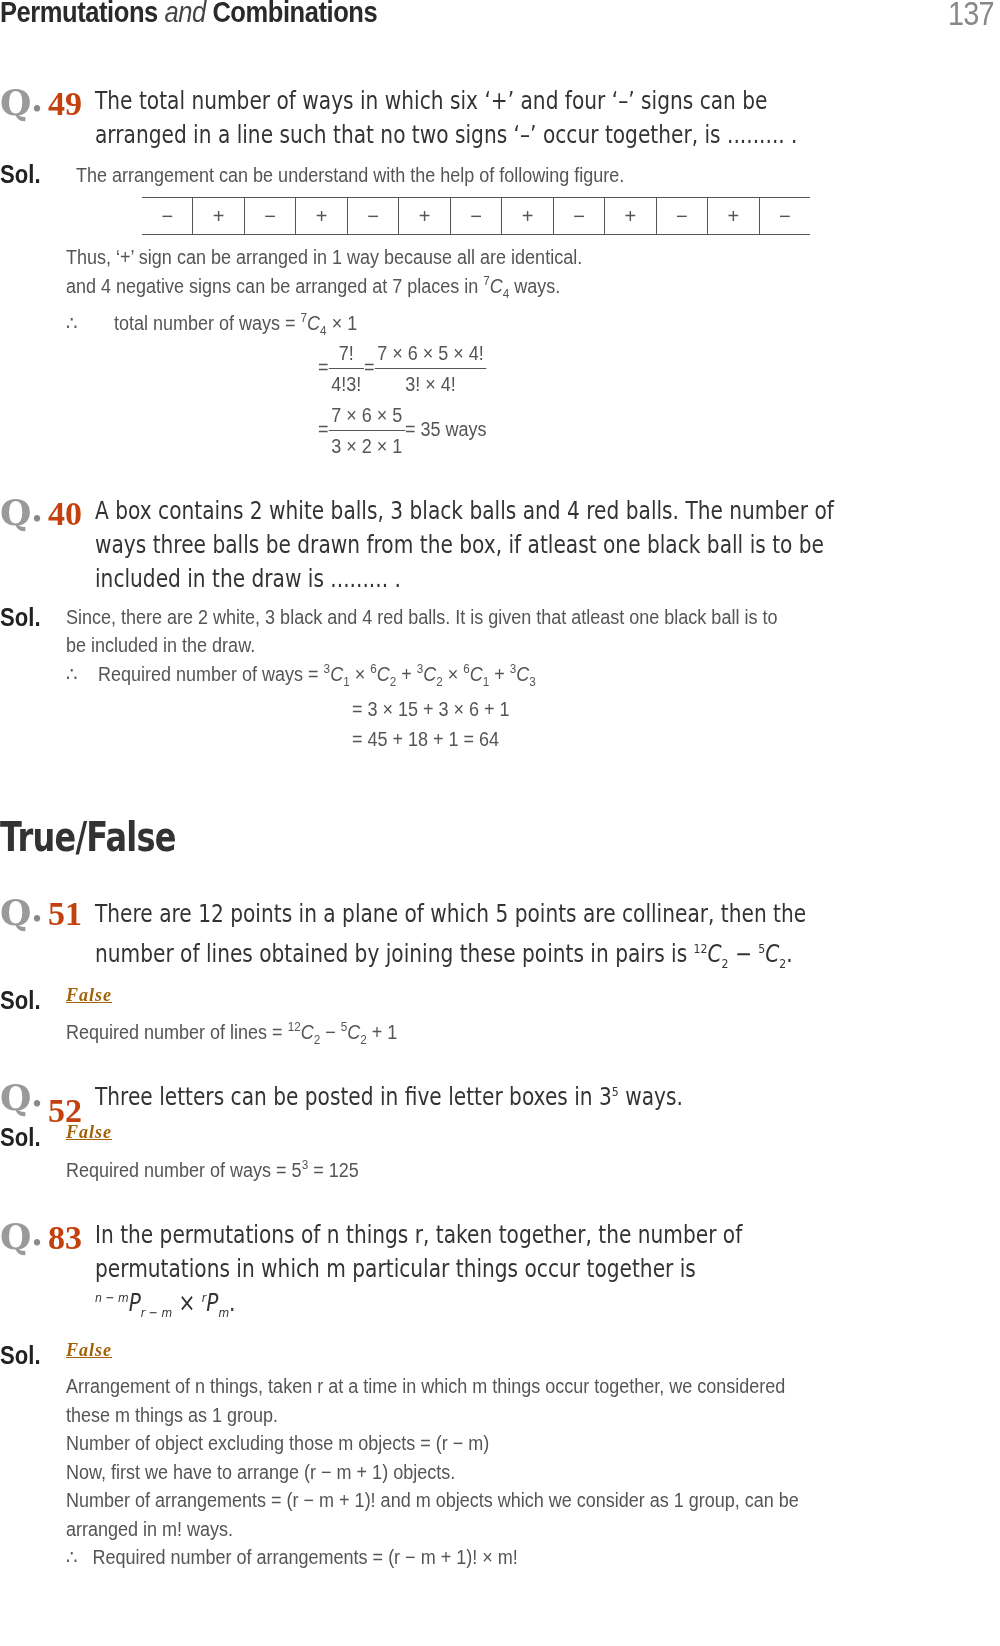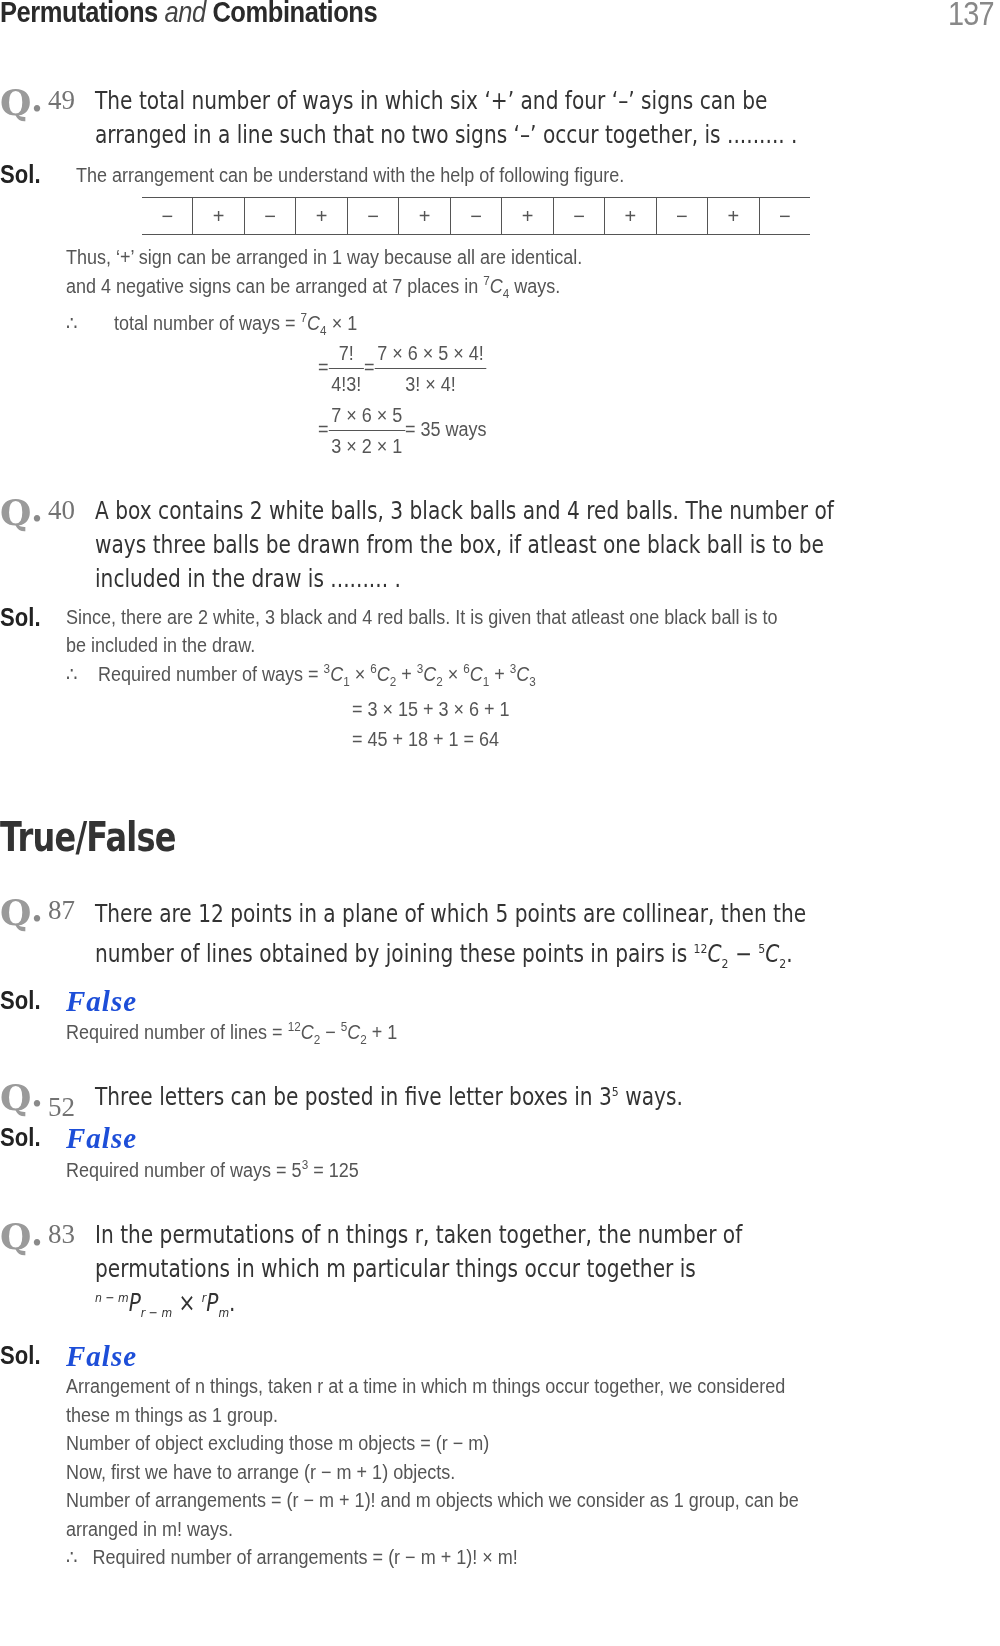--- a/index.html
+++ b/index.html
@@ -3,25 +3,25 @@
 <meta charset="utf-8">
 <style>
   html, body { margin:0; padding:0; background:#fff; }
   body { width:1000px; height:1646px; position:relative; overflow:hidden; color:#333; font-family:"Liberation Sans", sans-serif; }
   .abs { position:absolute; }
   .hdr-title { left:0; top:-4px; font-family:"Liberation Sans", sans-serif; font-size:29px; font-weight:bold; color:#2a2a2a; letter-spacing:-0.5px; transform:scaleX(0.88); transform-origin:left; white-space:nowrap; }
   .hdr-title .and { font-weight:normal; font-style:italic; color:#444; }
   .page-num { right:6px; top:-6px; font-size:34px; color:#888; font-weight:normal; transform:scaleX(0.85); transform-origin:right; letter-spacing:-1px; }
   .qmark { font-family:"DejaVu Serif", serif; font-weight:bold; font-size:36px; color:#9a9a9a; line-height:1; }
   .qmark .dot { font-size:18px; color:#8a8a8a; }
-  .qnum { font-family:"Liberation Serif", serif; font-weight:normal; font-size:27px; color:#737373; }
+  .qnum { font-family:"Liberation Serif", serif; font-weight:bold; font-size:34px; color:#c2410c; }
   .qtext { font-family:"DejaVu Sans", sans-serif; font-size:24px; color:#333; line-height:34px; transform:scaleX(0.84); transform-origin:left top; }
   .sol { font-family:"Liberation Sans", sans-serif; font-weight:bold; font-size:26px; color:#222; transform:scaleX(0.85); transform-origin:left; }
   .stext { font-family:"Liberation Sans", sans-serif; font-size:20px; color:#555; line-height:28px; white-space:nowrap; transform:scaleX(0.9); transform-origin:left top; }
-  .verdict { font-family:"Liberation Serif", serif; font-style:italic; font-weight:bold; font-size:29px; color:#1d4ed8; letter-spacing:1px; }
+  .verdict { font-family:"Liberation Serif", serif; font-style:italic; font-weight:bold; font-size:18px; color:#a16207; letter-spacing:1px;text-decoration:underline; }
   sup, sub { font-size:13px; line-height:0; }
   .frac { display:inline-block; vertical-align:middle; text-align:center; }
   .frac .num { display:block; border-bottom:1.5px solid #555; padding:0 3px; line-height:30px; }
   .frac .den { display:block; padding:0 3px; line-height:30px; }
   .signs { left:142px; top:197px; width:668px; height:36px; border-top:1.5px solid #555; border-bottom:1.5px solid #555; display:flex; }
   .signs .cell { flex:1; border-right:1px solid #555; text-align:center; line-height:36px; font-size:20px; color:#555; }
   .signs .cell:first-child { }
   .signs .cell:last-child { border-right:none; }
   .section { left:0; top:814px; font-family:"DejaVu Sans", sans-serif; font-weight:bold; font-size:40px; color:#333; transform:scaleX(0.8); transform-origin:left; letter-spacing:-1px; }
   .ital { font-style:italic; }
@@ -91,21 +91,21 @@
 <div class="abs stext" style="left:66px;top:660px;">∴</div>
 <div class="abs stext" style="left:98px;top:660px;">
   <span>Required number of ways = </span><sup>3</sup><span class="ital">C</span><sub>1</sub> × <sup>6</sup><span class="ital">C</span><sub>2</sub> + <sup>3</sup><span class="ital">C</span><sub>2</sub> × <sup>6</sup><span class="ital">C</span><sub>1</sub> + <sup>3</sup><span class="ital">C</span><sub>3</sub>
 </div>
 <div class="abs stext" style="left:352px;top:695px;">= 3 × 15 + 3 × 6 + 1</div>
 <div class="abs stext" style="left:352px;top:725px;">= 45 + 18 + 1 = 64</div>
 
 <div class="abs section">True/False</div>
 
 <div class="abs qmark" style="left:0;top:894px;"><span>Q</span><span class="dot">•</span></div>
-<div class="abs qnum" style="left:48px;top:895px;">87</div>
+<div class="abs qnum" style="left:48px;top:895px;">51</div>
 <div class="abs qtext" style="left:95px;top:894px;white-space:nowrap;line-height:40px;">
   <div>There are 12 points in a plane of which 5 points are collinear, then the</div>
   <div><span>number of lines obtained by joining these points in pairs is </span><sup>12</sup><span class="ital">C</span><sub>2</sub> − <sup>5</sup><span class="ital">C</span><sub>2</sub>.</div>
 </div>
 <div class="abs sol" style="left:0;top:985px;">Sol.</div>
 <div class="abs verdict" style="left:66px;top:985px;">False</div>
 <div class="abs stext" style="left:66px;top:1018px;">
   <span>Required number of lines = </span><sup>12</sup><span class="ital">C</span><sub>2</sub> − <sup>5</sup><span class="ital">C</span><sub>2</sub> + 1
 </div>
 

